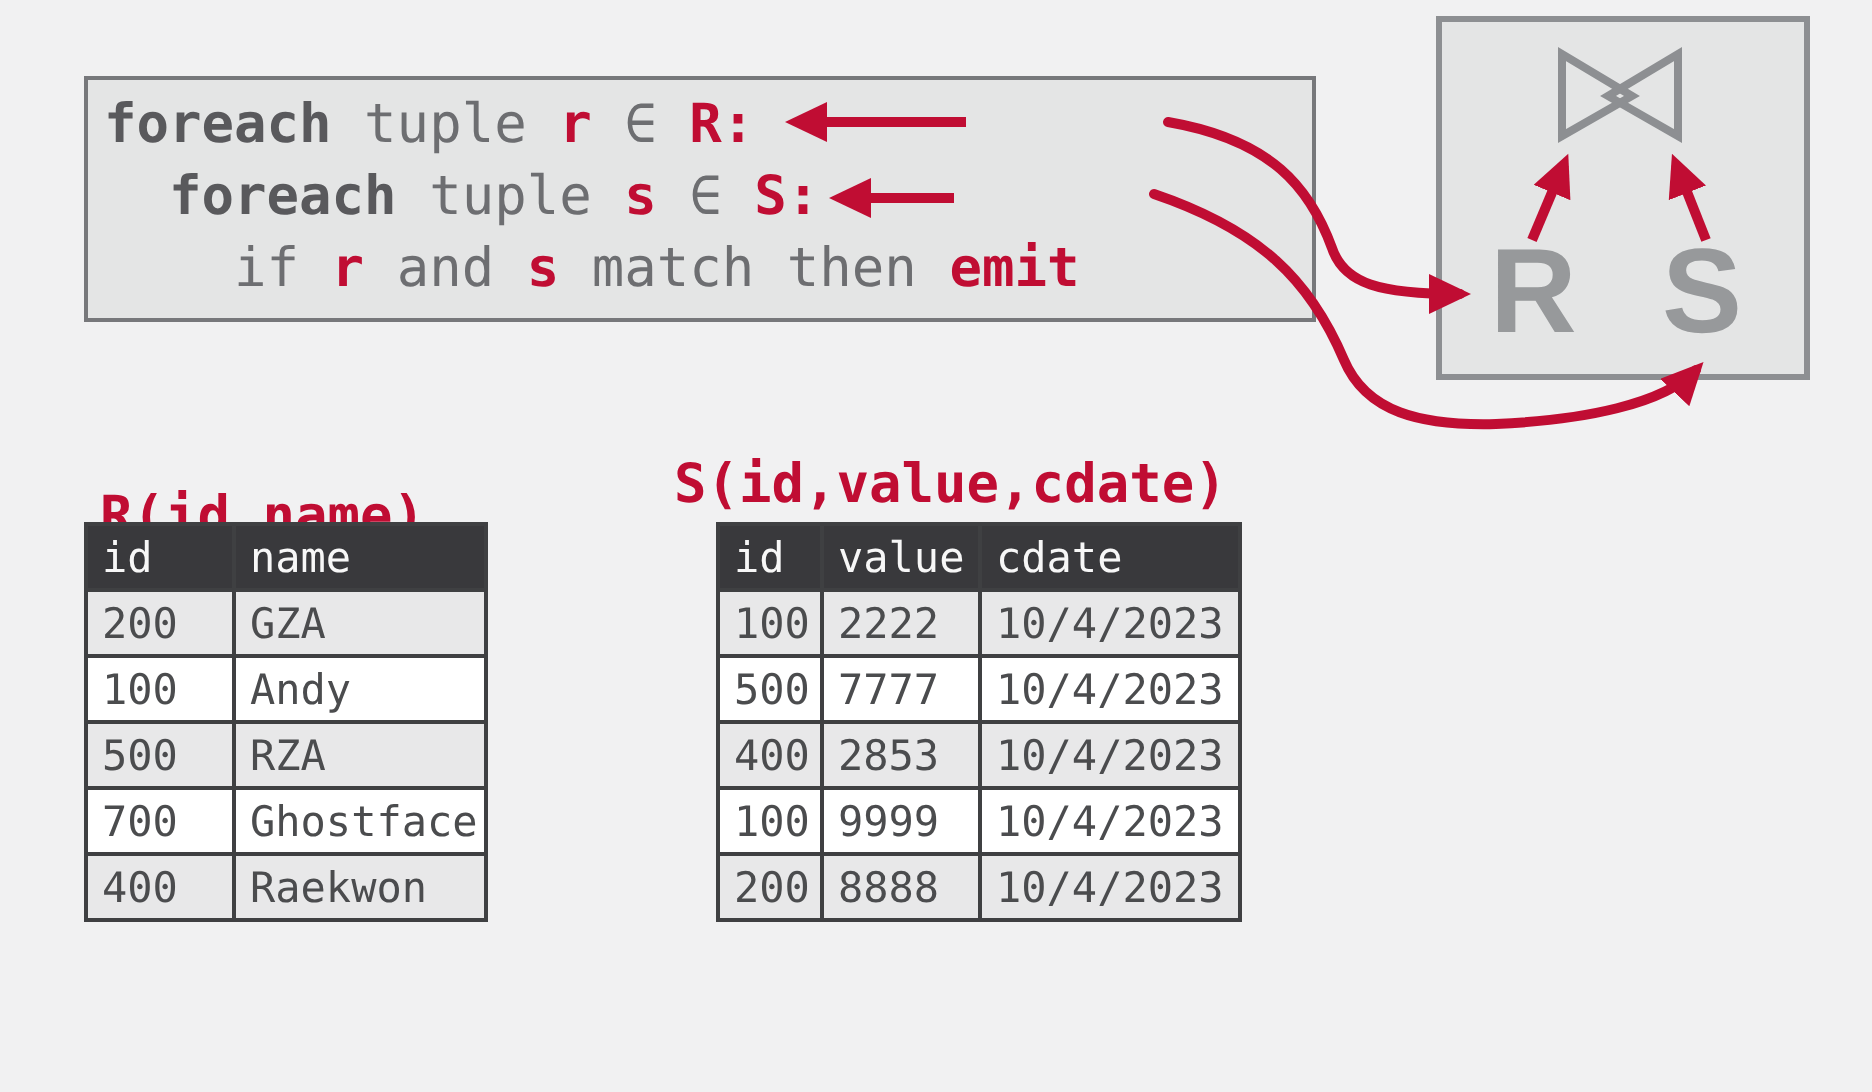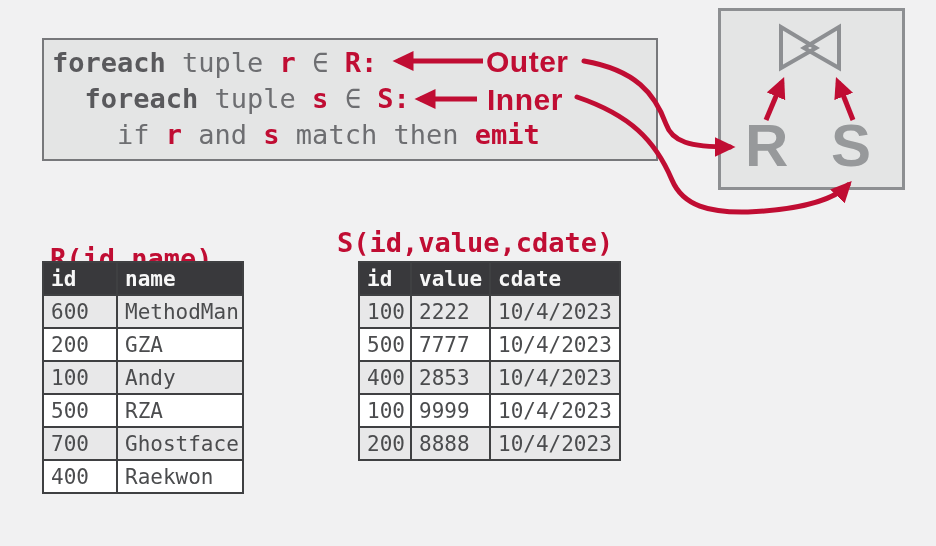--- a/index.html
+++ b/index.html
@@ -54,42 +54,40 @@
     position:absolute; border-collapse:collapse; table-layout:fixed;
     font-family:"DejaVu Sans Mono", monospace; font-size:21px; color:#4b4c4e;
   }
   .r-table{left:42px; top:261px;}
   .s-table{left:358px; top:261px;}
   .data-table th, .data-table td{
     border:2px solid #3f4042; height:31px; padding:0 0 0 7px;
     text-align:left; vertical-align:middle; overflow:hidden; white-space:nowrap;
   }
   .data-table th{
-    background:#39393c; color:#f7f7f7; font-weight:bold;
+    background:#39393c; color:#f7f7f7; font-weight:normal;
   }
   .data-table tbody tr:nth-child(odd){background:#e8e8e9;}
   .data-table tbody tr:nth-child(even){background:#ffffff;}
   .r-table .c0{width:65px;} .r-table .c1{width:117px;margin-left:44px;}
   .s-table .c0{width:43px;} .s-table .c1{width:70px;} .s-table .c2{width:121px;margin-top:45px;}
 </style>
 </head>
 <body>
 
 <div class="stage">
 
   <div class="code-box">
     <div class="code-lines">
       <div class="code-line"><span class="seg-kw">foreach</span><span class="seg-pl"> tuple </span><span class="seg-red">r</span><span class="seg-pl"> ∈ </span><span class="seg-red">R:</span></div>
       <div class="code-line"><span class="seg-pl">  </span><span class="seg-kw">foreach</span><span class="seg-pl"> tuple </span><span class="seg-red">s</span><span class="seg-pl"> ∈ </span><span class="seg-red">S:</span></div>
       <div class="code-line"><span class="seg-pl">    if </span><span class="seg-red">r</span><span class="seg-pl"> and </span><span class="seg-red">s</span><span class="seg-pl"> match then </span><span class="seg-red">emit</span></div>
     </div>
   </div>
 
-  <div class="loop-label label-outer">Outer</div>
-  <div class="loop-label label-inner">Inner</div>
 
   <div class="join-box"></div>
   <svg class="bowtie-svg" width="104" height="58" viewBox="0 0 104 58">
     <polygon points="23,7 23,48 58,28" fill="none" stroke="#8d8f92" stroke-width="4"></polygon>
     <polygon points="81,7 81,48 46,28" fill="none" stroke="#8d8f92" stroke-width="4"></polygon>
   </svg>
   <div class="rel-letter letter-r">R</div>
   <div class="rel-letter letter-s">S</div>
 
   <svg class="overlay" width="936" height="546" viewBox="0 0 936 546">
@@ -108,24 +106,20 @@
 
   <div class="tbl-title r-title">R(id,name)</div>
   <table class="data-table r-table">
     <thead>
       <tr>
         <th class="c0">id</th>
         <th class="c1">name</th>
       </tr>
     </thead>
     <tbody>
-      <tr>
-          <td>600</td>
-          <td>MethodMan</td>
-        </tr>
       <tr>
           <td>200</td>
           <td>GZA</td>
         </tr>
       <tr>
           <td>100</td>
           <td>Andy</td>
         </tr>
       <tr>
           <td>500</td>

